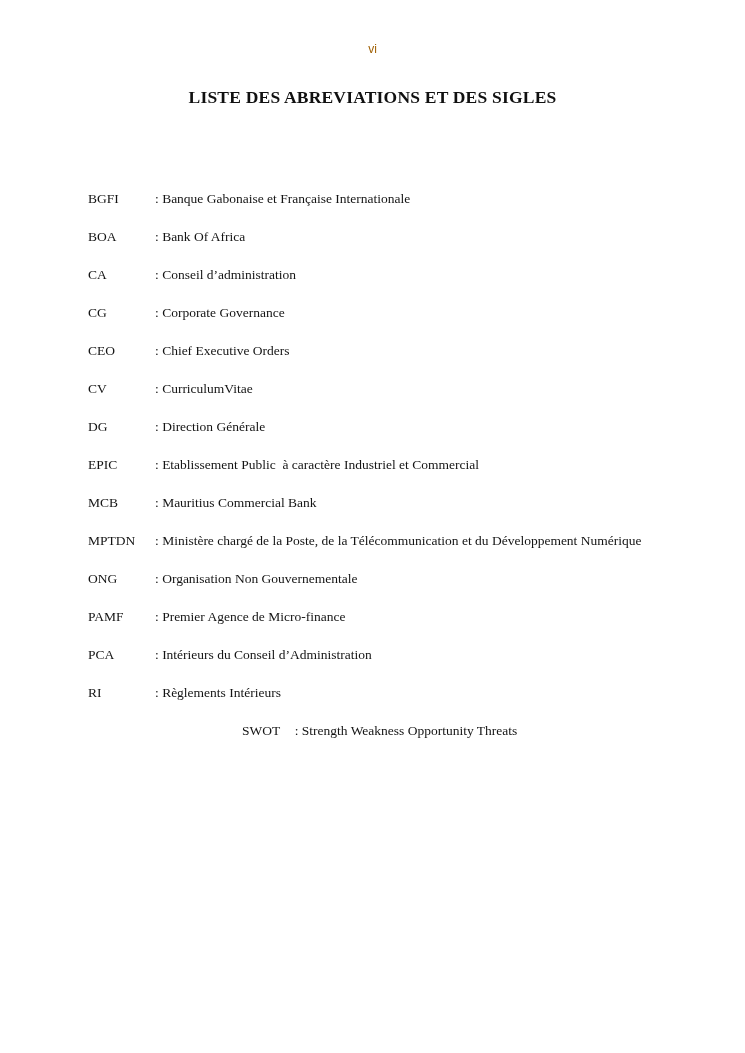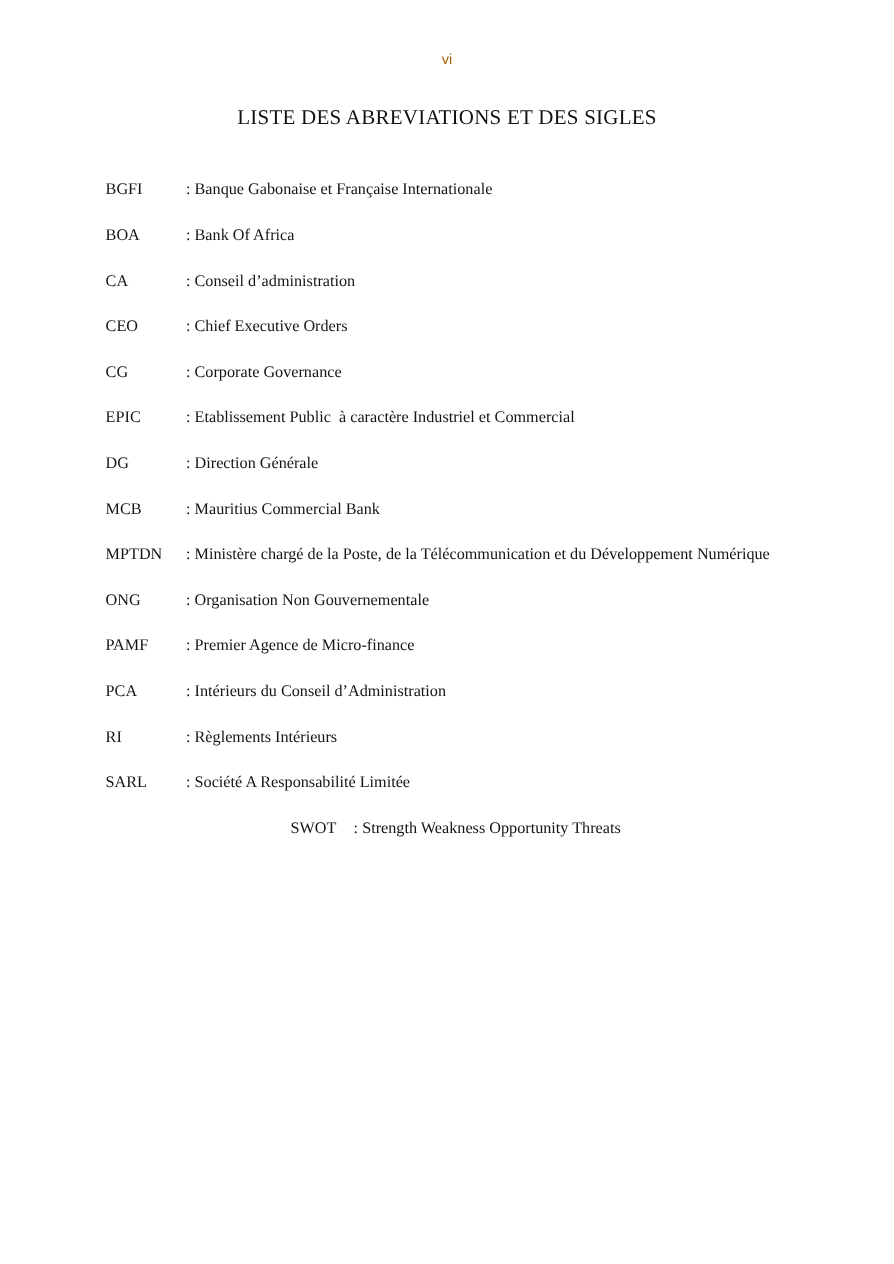--- a/index.html
+++ b/index.html
@@ -21,28 +21,28 @@
     .page-number {
       text-align: center;
       font-family: "Liberation Sans", sans-serif;
       font-size: 12px;
       line-height: 14px;
       color: #a16207;
     }
     .doc-title {
       margin-top: 30px;
       text-align: center;
-      font-weight: normal;
+      font-weight: bold;
       font-size: 17.5px;
       line-height: 22px;
       letter-spacing: 0.2px;
       color: #101010;
     }
     .abbr-list {
-      margin-top: 36px;
+      margin-top: 77px;
     }
     .entry {
       font-size: 13.5px;
       line-height: 27px;
       margin-bottom: 11px;
     }
     
     .entry:nth-child(n+15) {
       margin-bottom: 7px;
       text-align: center;
@@ -65,41 +65,41 @@
 
   <h1 class="doc-title">LISTE DES ABREVIATIONS ET DES SIGLES</h1>
 
   <div class="abbr-list">
   <div class="entry"><span class="term">BGFI</span><span class="definition">: Banque Gabonaise et Française Internationale</span></div>
 
   <div class="entry"><span class="term">BOA</span><span class="definition">: Bank Of Africa</span></div>
 
   <div class="entry"><span class="term">CA</span><span class="definition">: Conseil d’administration</span></div>
 
+  <div class="entry"><span class="term">CG</span><span class="definition">: Corporate Governance</span></div>
+
   <div class="entry"><span class="term">CEO</span><span class="definition">: Chief Executive Orders</span></div>
 
-  <div class="entry"><span class="term">CG</span><span class="definition">: Corporate Governance</span></div>
+  <div class="entry"><span class="term">CV</span><span class="definition">: CurriculumVitae</span></div>
 
+  <div class="entry"><span class="term">DG</span><span class="definition">: Direction Générale</span></div>
 
   <div class="entry"><span class="term">EPIC</span><span class="definition">: Etablissement Public  à caractère Industriel et Commercial</span></div>
-
-  <div class="entry"><span class="term">DG</span><span class="definition">: Direction Générale</span></div>
 
   <div class="entry"><span class="term">MCB</span><span class="definition">: Mauritius Commercial Bank</span></div>
 
   <div class="entry"><span class="term">MPTDN</span><span class="definition">: Ministère chargé de la Poste, de la Télécommunication et du Développement Numérique</span></div>
 
 
   <div class="entry"><span class="term">ONG</span><span class="definition">: Organisation Non Gouvernementale</span></div>
 
   <div class="entry"><span class="term">PAMF</span><span class="definition">: Premier Agence de Micro-finance</span></div>
 
   <div class="entry"><span class="term">PCA</span><span class="definition">: Intérieurs du Conseil d’Administration</span></div>
 
   <div class="entry"><span class="term">RI</span><span class="definition">: Règlements Intérieurs</span></div>
 
 
-  <div class="entry"><span class="term">SARL</span><span class="definition">: Société A Responsabilité Limitée</span></div>
 
   <div class="entry"><span class="term">SWOT</span><span class="definition">: Strength Weakness Opportunity Threats</span></div>
 </div>
 
 </div>
 
 </body></html>

